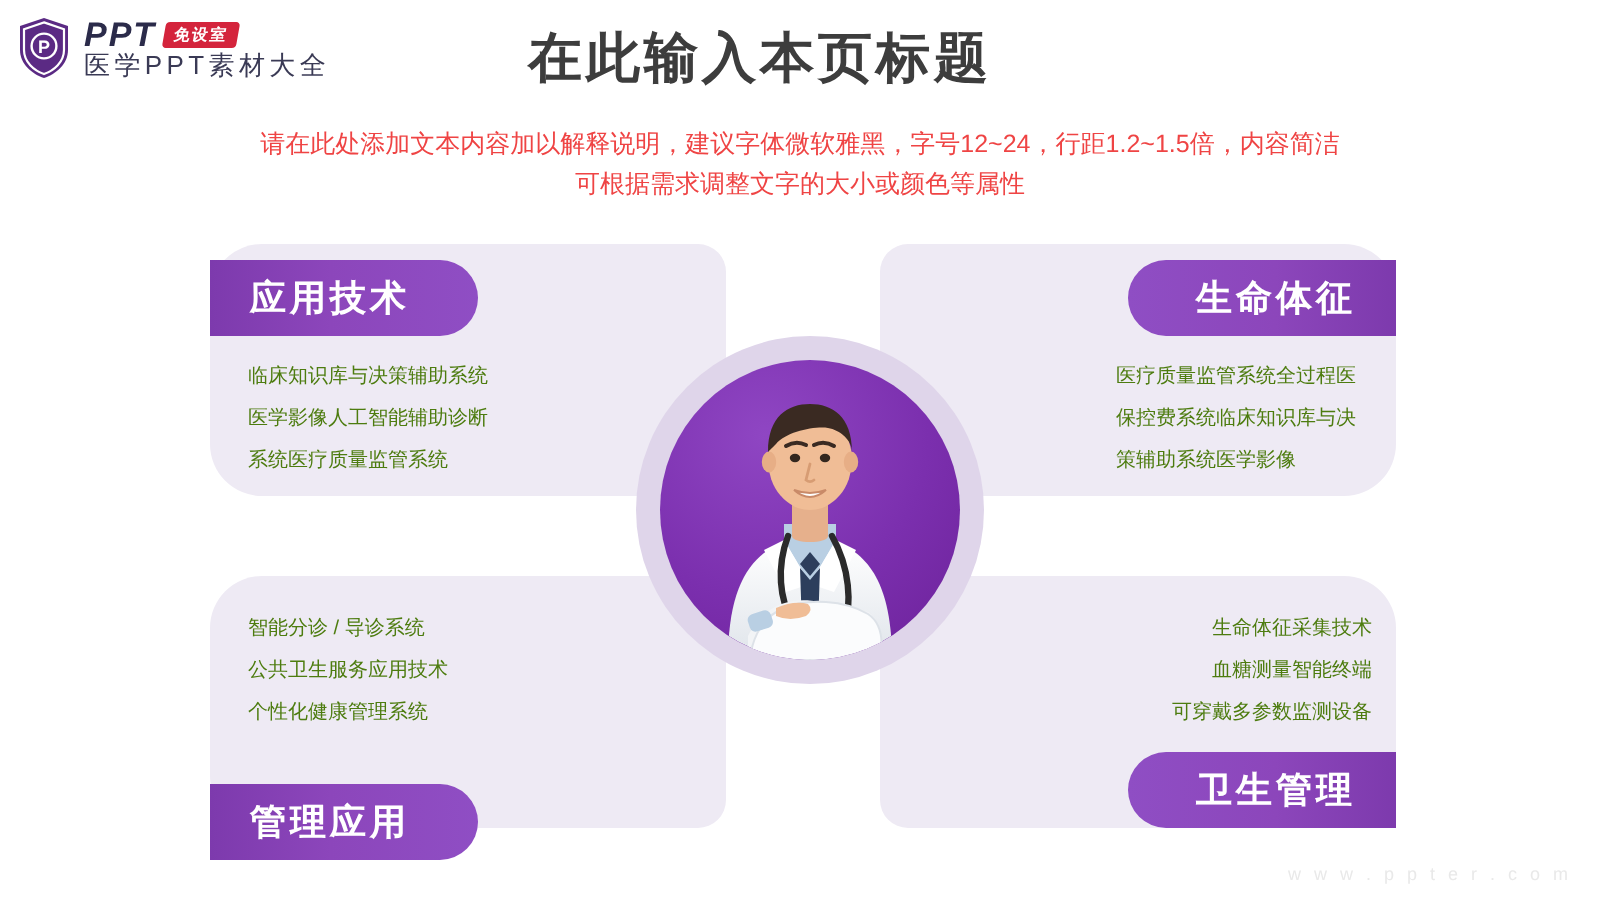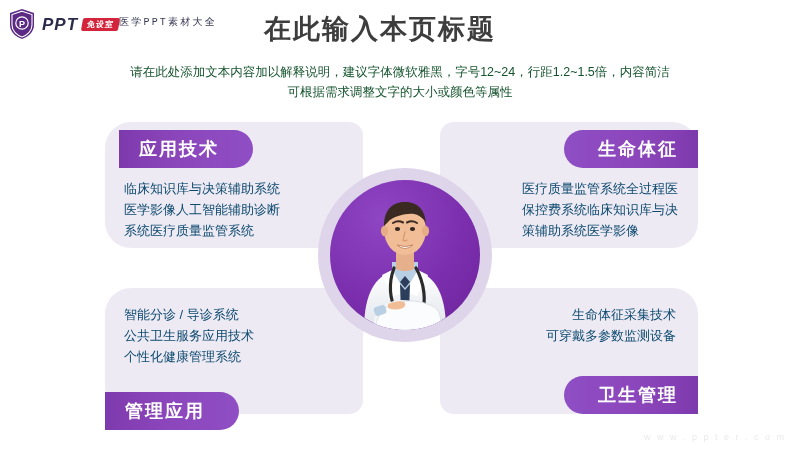--- a/index.html
+++ b/index.html
@@ -28,21 +28,21 @@
   .logo-shield {
     position: relative;
     width: 28px;
     height: 32px;
     flex: none;
   }
   .logo-shield svg { display: block; }
   .logo-text {
     margin-left: 6px;
     display: flex;
-    flex-direction: row;
+    flex-direction: column;
     justify-content: center;
   }
   .logo-row1 {
     display: flex;
     align-items: center;
     height: 17px;
   }
   .logo-ppt {
     font-size: 17px;
     font-weight: bold;
@@ -58,27 +58,26 @@
     font-size: 8px;
     line-height: 11px;
     padding: 1px 5px 1px 5px;
     border-radius: 2px;
     transform: skewX(-10deg);
     letter-spacing: 1px;
     font-weight: bold;
     white-space: nowrap;
   }
   .logo-sub {
-    font-size: 10px;
+    font-size: 13px;
     color: #3a3a55;
     letter-spacing: 2.2px;
     line-height: 12px;
     margin-top: 1px;
     white-space: nowrap;
-    font-family: Liberation Mono, monospace;
   }
 
   
   .page-title {
     position: absolute;
     top: 12px;
     left: 0;
     width: 760px;
     text-align: center;
     font-size: 27px;
@@ -87,21 +86,21 @@
     letter-spacing: 2px;
     line-height: 34px;
   }
   .subtitle {
     position: absolute;
     top: 62px;
     left: 0;
     width: 800px;
     text-align: center;
     font-size: 12.5px;
-    color: #14532d;
+    color: #ef4444;
     line-height: 20px;
   }
   .subtitle div { white-space: nowrap; }
 
   
   .panel {
     position: absolute;
     background: #eeeaf4;
   }
   .panel.tl {
@@ -145,37 +144,37 @@
     padding-right: 34px;
     text-align: left;
   }
   .ribbon.right-cap {
     background: linear-gradient(90deg, #8f4ec4 0%, #8c46bb 55%, #7d3aad 100%);
     border-radius: 19px 0 0 19px;
     padding-right: 20px;
     padding-left: 34px;
     text-align: left;
   }
-  .ribbon.r-tl { left: 119px; top: 130px; }
+  .ribbon.r-tl { left: 105px; top: 130px; }
   .ribbon.r-tr { right: 102px; top: 130px; }
   .ribbon.r-bl { left: 105px; top: 392px; }
   .ribbon.r-br { right: 102px; top: 376px; }
 
   
   .body-text {
     position: absolute;
-    font-size: 13px;
-    color: #0c4a6e;
+    font-size: 10px;
+    color: #4d7c0f;
     line-height: 21px;
     white-space: nowrap;
   }
   .body-text.t-left  { left: 124px; top: 178px; text-align: left; }
   .body-text.t-right { right: 122px; top: 178px; }
   .body-text.b-left  { left: 124px; top: 304px; text-align: left; }
-  .body-text.b-right { right: 124px; top: 304px; text-align: right; }
+  .body-text.b-right { right: 114px; top: 304px; text-align: right; }
 
   
   .center-ring {
     position: absolute;
     left: 318px;
     top: 168px;
     width: 174px;
     height: 174px;
     border-radius: 50%;
     background: #dfd5ea;
@@ -257,20 +256,21 @@
 </div>
 
 <div class="body-text b-left">
   <div>智能分诊 / 导诊系统</div>
   <div>公共卫生服务应用技术</div>
   <div>个性化健康管理系统</div>
 </div>
 
 <div class="body-text b-right">
   <div>生命体征采集技术</div>
+  <div>血糖测量智能终端</div>
   <div>可穿戴多参数监测设备</div>
 </div>
 
 <div class="center-ring"></div>
 <div class="center-circle">
   <div class="doctor">
     <svg width="150" height="150" viewBox="0 0 150 150">
       <defs>
         <clipPath id="circclip">
             <circle cx="75" cy="75" r="75"></circle>

